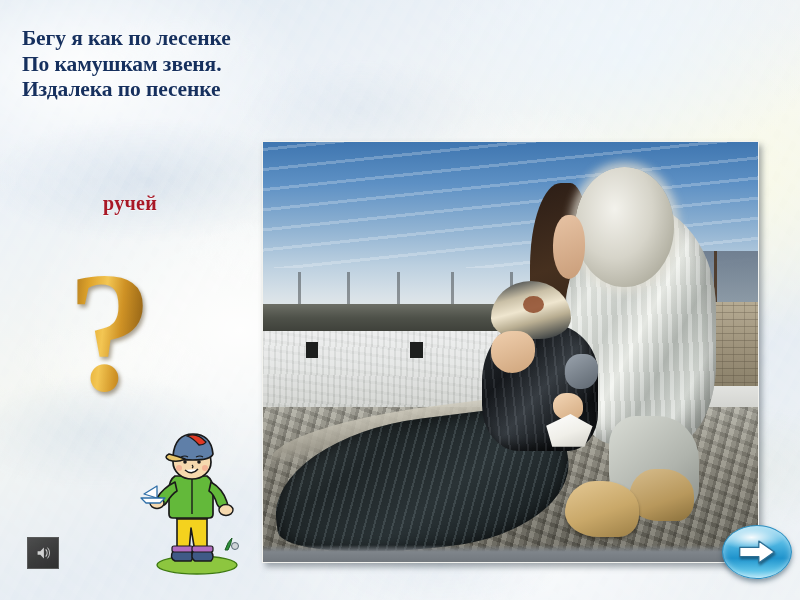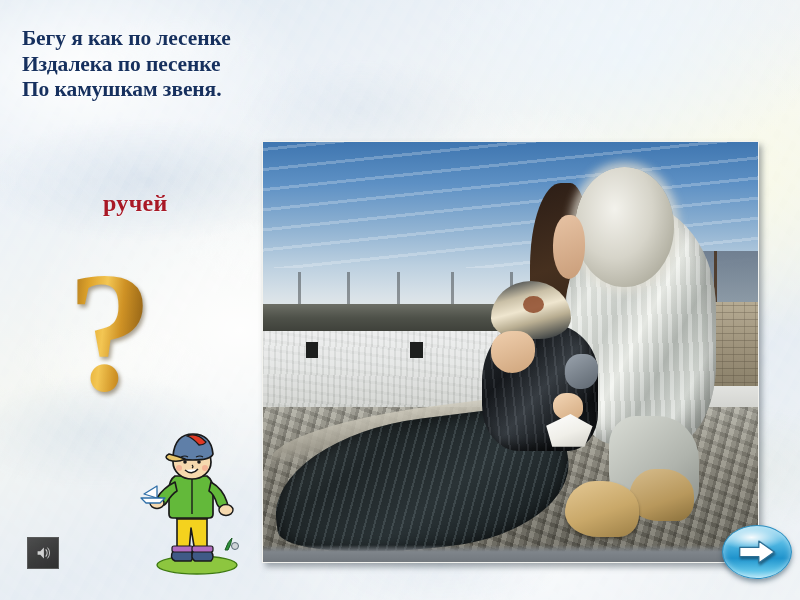--- a/index.html
+++ b/index.html
@@ -59,21 +59,21 @@
     font-family:"Liberation Serif", serif;
     font-weight:bold;font-size:21.5px;line-height:25.5px;
     color:#16305e;letter-spacing:-.1px;
     text-shadow:0 1px 0 rgba(255,255,255,.6);
   }
   .riddle .line{white-space:nowrap;}
 
   .answer{
     position:absolute;left:103px;top:188px;
     font-family:"Liberation Serif", serif;
-    font-weight:bold;font-size:24px;line-height:30px;
+    font-weight:bold;font-size:20px;line-height:30px;
     color:#a81826;letter-spacing:.3px;
     text-shadow:0 1px 0 rgba(255,255,255,.55);
   }
 
   
   .qmark{
     position:absolute;left:55px;top:262px;width:110px;height:140px;
     font-family:"Liberation Serif", serif;
     font-weight:bold;font-size:172px;line-height:140px;
     text-align:center;
@@ -329,22 +329,22 @@
 
   <div class="bg">
     <div class="l l1"></div>
     <div class="l l2"></div>
     <div class="l l3"></div>
     <div class="l l4"></div>
   </div>
 
   <div class="riddle">
     <div class="line">Бегу я как по лесенке</div>
+    <div class="line">По камушкам звеня.</div>
     <div class="line">Издалека по песенке</div>
-    <div class="line">По камушкам звеня.</div>
   </div>
 
   <div class="answer">ручей</div>
 
   <div class="qmark">?</div>
 
   <div class="boy">
     <svg viewBox="0 0 116 152" width="116" height="152" aria-hidden="true">
 
       <ellipse cx="64" cy="141" rx="40" ry="9" fill="#8dc63f" stroke="#3f7a12" stroke-width="1.4"></ellipse>

